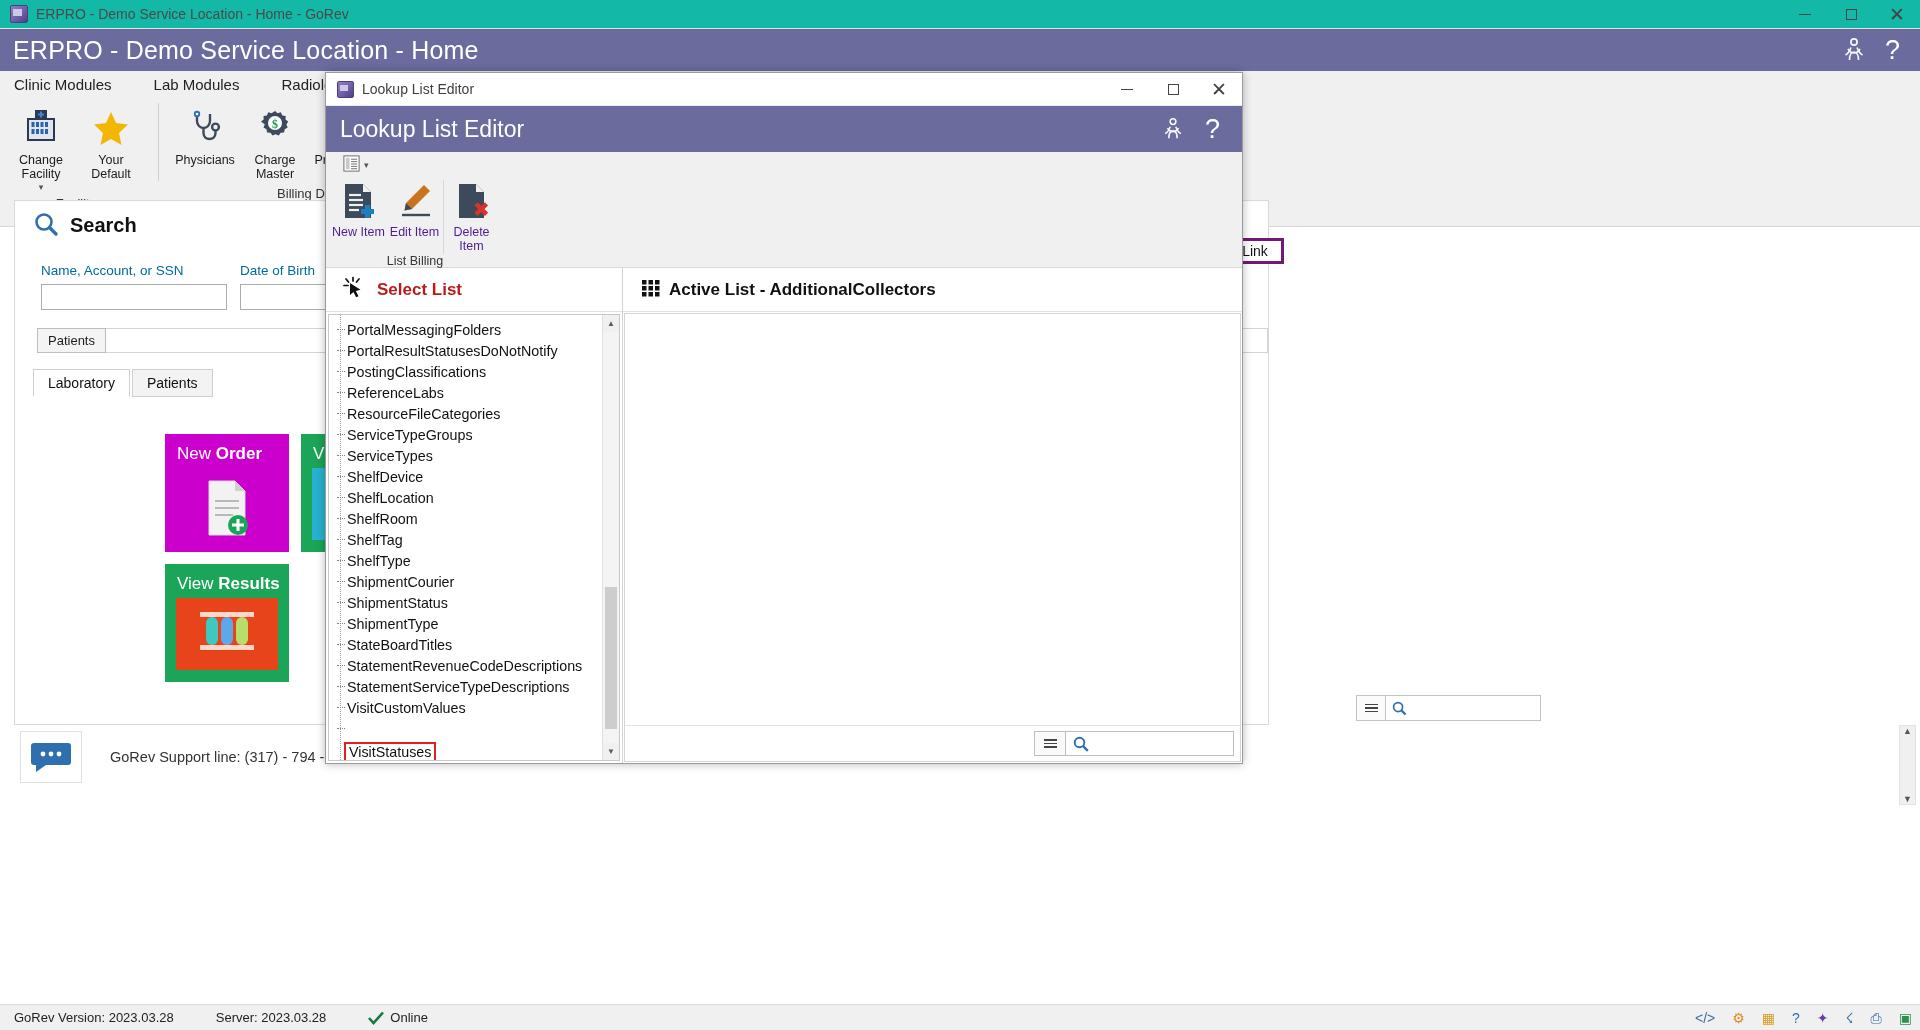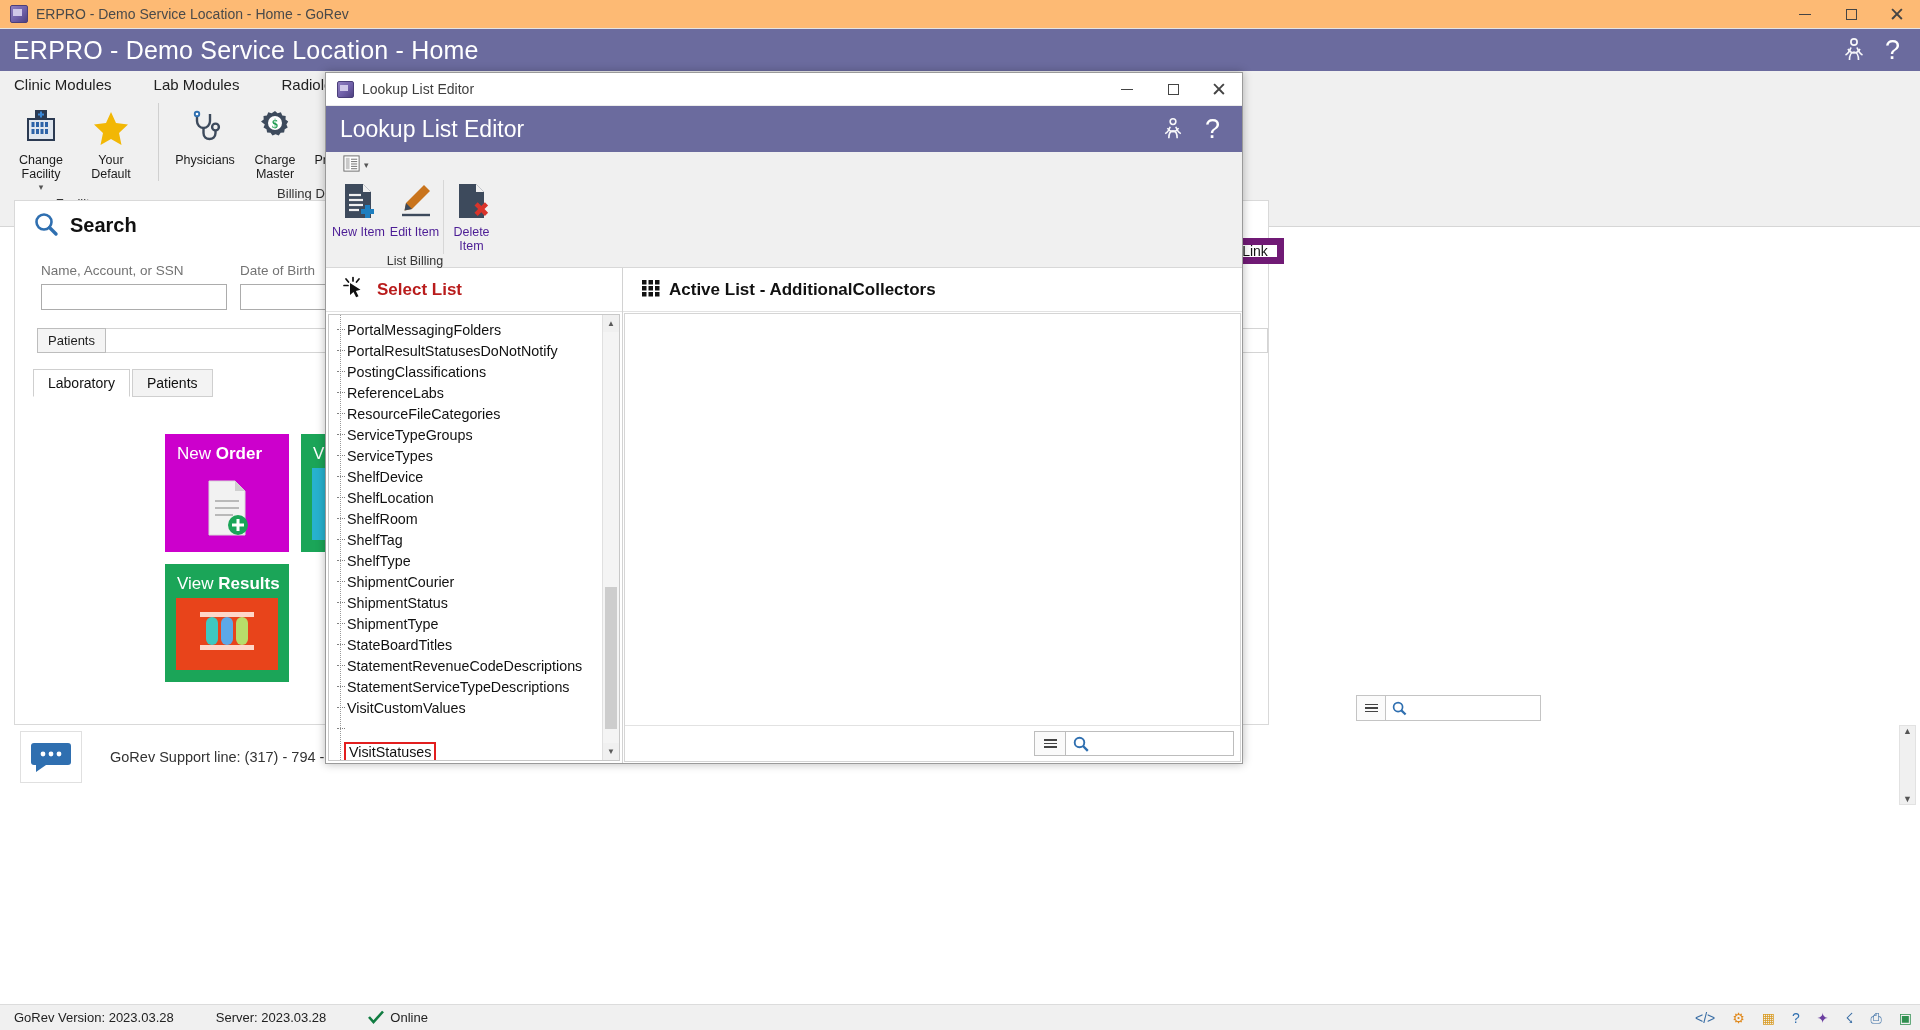--- a/index.html
+++ b/index.html
@@ -6,21 +6,21 @@
   html,body { width:1920px; height:1030px; overflow:hidden; }
   body {
     font-family: "Liberation Sans", sans-serif;
     background:#ffffff;
     font-size:15px;
     color:#1d1d1d;
     position:relative;
   }
   
   .titlebar{
-    height:29px; background:#fdba74; display:flex; align-items:center;
+    height:29px; background:#14b8a6; display:flex; align-items:center;
     border-bottom:1px solid #e4e4e4; position:relative;
   }
   .tb-icon{
     width:18px;height:18px;margin-left:10px;margin-right:8px;
     background:linear-gradient(135deg,#8f7fbf 0%,#6f5fa8 55%,#4e4180 100%);
     border:1px solid #4b3f7a;border-radius:2px;position:relative;flex:none;
   }
   .tb-icon:after{content:"";position:absolute;left:2px;top:3px;width:9px;height:7px;background:#cfc7e8;}
   .tb-title{font-size:14px;color:#4a4a4a;}
   .tb-controls{position:absolute;right:0;top:0;height:29px;display:flex;}
@@ -56,21 +56,21 @@
 
   
   .searchpanel{
     position:absolute;left:14px;top:200px;width:1255px;height:525px;
     background:#fff;border:1px solid #d9d9d9;
   }
   .sp-head{display:flex;align-items:center;height:48px;padding-left:18px;gap:11px;}
   .sp-head .t{font-size:20px;font-weight:bold;color:#111;}
   .sp-fields{display:flex;padding:14px 0 0 26px;gap:0;}
   .fld{display:flex;flex-direction:column;margin-right:13px;}
-  .fld label{font-size:13.5px;color:#737373;margin-bottom:6px;}
+  .fld label{font-size:13.5px;color:#0369a1;margin-bottom:6px;}
   .fld input{
     width:186px;height:26px;border:1px solid #acacac;background:#fff;
     font-family:"Liberation Sans",sans-serif;font-size:13px;padding:0 4px;
   }
   .fld.dob input{width:150px;}
   .patients-row{margin:18px 0 0 22px;display:flex;align-items:center;}
   .patients-row .tagbtn{
     border:1px solid #bdbdbd;background:#f4f4f4;font-size:13px;padding:4px 10px;height:25px;
   }
   .patients-row .strip{flex:1;height:25px;border:1px solid #d4d4d4;border-left:none;background:#fff;}
@@ -85,21 +85,21 @@
   
   .supportbar{position:absolute;left:14px;top:727px;width:1255px;height:60px;display:flex;align-items:center;}
   .chatbubble{
     width:62px;height:52px;background:#fff;border:1px solid #e0e0e0;
     display:flex;align-items:center;justify-content:center;margin-left:6px;
   }
   .supporttext{font-size:14.5px;color:#333;margin-left:28px;}
 
   
   .link-pill{
-    position:absolute;top:238px;left:1226px;width:58px;height:26px;border:7px solid #701a75;
+    position:absolute;top:238px;left:1226px;width:58px;height:26px;border:3px solid #701a75;
     background:#fff;font-size:14px;display:flex;align-items:center;justify-content:center;color:#111;
   }
   .chev-up{position:absolute;top:244px;left:1226px;font-size:13px;color:#333;}
   .rsearchbar{
     position:absolute;left:1356px;top:695px;width:185px;height:26px;display:flex;
   }
   .rsearchbar .btn{width:30px;border:1px solid #c4c4c4;background:#fbfbfb;display:flex;align-items:center;justify-content:center;}
   .rsearchbar .inp{flex:1;border:1px solid #c4c4c4;border-left:none;background:#fff;display:flex;align-items:center;padding-left:6px;gap:5px;}
   .vscrollbar{
     position:absolute;right:4px;top:725px;width:17px;height:80px;background:#f0f0f0;border:1px solid #e2e2e2;
@@ -400,21 +400,21 @@
         <circle cx="21" cy="14" r="2.4" fill="#fff"></circle>
         <circle cx="29" cy="14" r="2.4" fill="#fff"></circle>
     </svg>
   </div>
   <div class="supporttext">GoRev Support line: (317) - 794 -3900</div>
 </div>
 
 <div class="statusbar">
   <span class="sb-item">GoRev Version: 2023.03.28</span>
   <span class="sb-item">Server: 2023.03.28</span>
-  <span class="sb-item" style="display:flex;align-items:flex-start;gap:6px;">
+  <span class="sb-item" style="display:flex;align-items:flex-end;gap:6px;">
     <svg width="16" height="14" viewBox="0 0 16 14">
         <path d="M1 7l4.5 5L15 1.5" fill="none" stroke="#107c41" stroke-width="2.6"></path>
       </svg>
     <span>Online</span>
   </span>
   <span class="sb-right">
     <span style="color:#3a6ea5;">&lt;/&gt;</span>
     <span style="color:#e08a1e;">⚙</span>
     <span style="color:#d89a21;">▦</span>
     <span style="color:#2f6fb0;">?</span>

